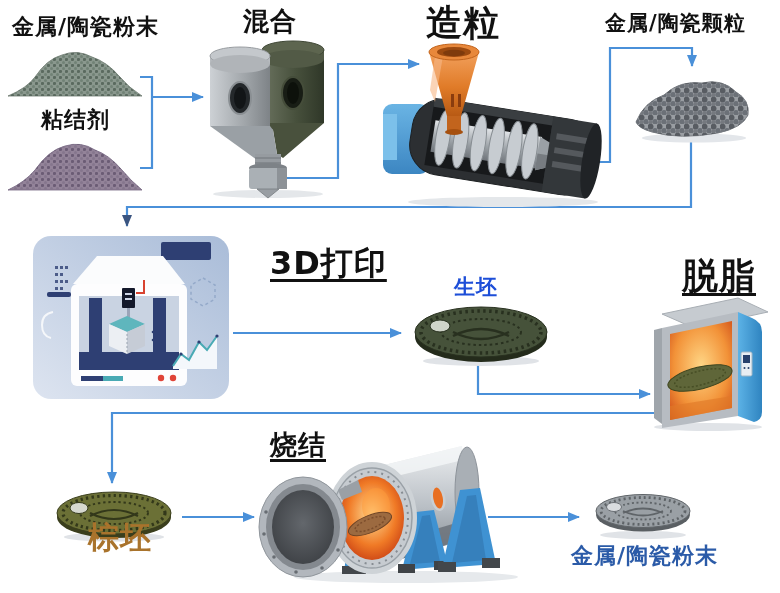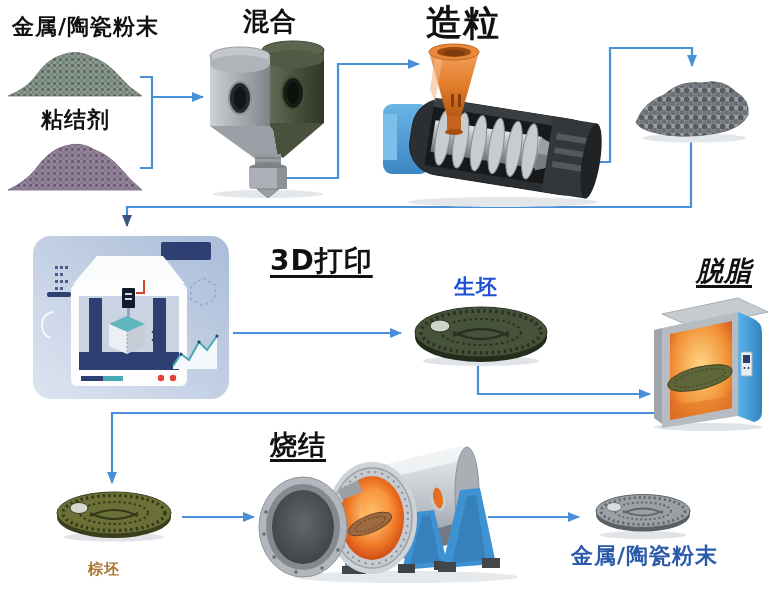--- a/index.html
+++ b/index.html
@@ -347,20 +347,21 @@
     <ellipse cx="55" cy="21" rx="42" ry="13.5" fill="none" stroke="#5f6468" stroke-width="2.8" stroke-dasharray="2 3"></ellipse>
     <ellipse cx="55" cy="21" rx="28" ry="8.5" fill="none" stroke="#5f6468" stroke-width="1.8" stroke-dasharray="2 2.5"></ellipse>
     <path d="M35,21 Q55,30 75,21 M35,23 Q55,14 75,23" stroke="#5f6468" stroke-width="1.8" fill="none"></path>
     <ellipse cx="26" cy="17" rx="7.5" ry="4.5" fill="#d9dcdf" stroke="#6a6f74"></ellipse>
   </svg>
 
   <div class="lbl" style="left:12px;top:15px;font-size:22px;">金属/陶瓷粉末</div>
   <div class="lbl" style="left:41px;top:108px;font-size:22px;font-weight:600;">粘结剂</div>
   <div class="lbl big" style="left:243px;top:7px;font-size:26px;">混合</div>
   <div class="lbl big" style="left:426px;top:3px;font-size:36px;">造粒</div>
-  <div class="lbl big underlined" style="left:270px;top:246px;font-size:28px;">3D打印</div>
+  <div class="lbl" style="left:605px;top:12px;font-size:21px;">金属/陶瓷颗粒</div>
+  <div class="lbl big underlined" style="left:270px;top:246px;font-size:32px;">3D打印</div>
   <div class="lbl big green" style="left:454px;top:276px;font-size:21px;">生坯</div>
-  <div class="lbl big underlined" style="left:696px;top:256px;font-size:27px;font-style:italic;">脱脂</div>
+  <div class="lbl big underlined" style="left:682px;top:256px;font-size:36px;">脱脂</div>
   <div class="lbl big underlined" style="left:270px;top:430px;font-size:27px;">烧结</div>
-  <div class="lbl big brown" style="left:88px;top:561px;font-size:15px;">棕坯</div>
+  <div class="lbl big brown" style="left:88px;top:520px;font-size:31px;">棕坯</div>
   <div class="lbl big blue" style="left:571px;top:544px;font-size:22px;">金属/陶瓷粉末</div>
 
 </div>
 
 </body></html>

